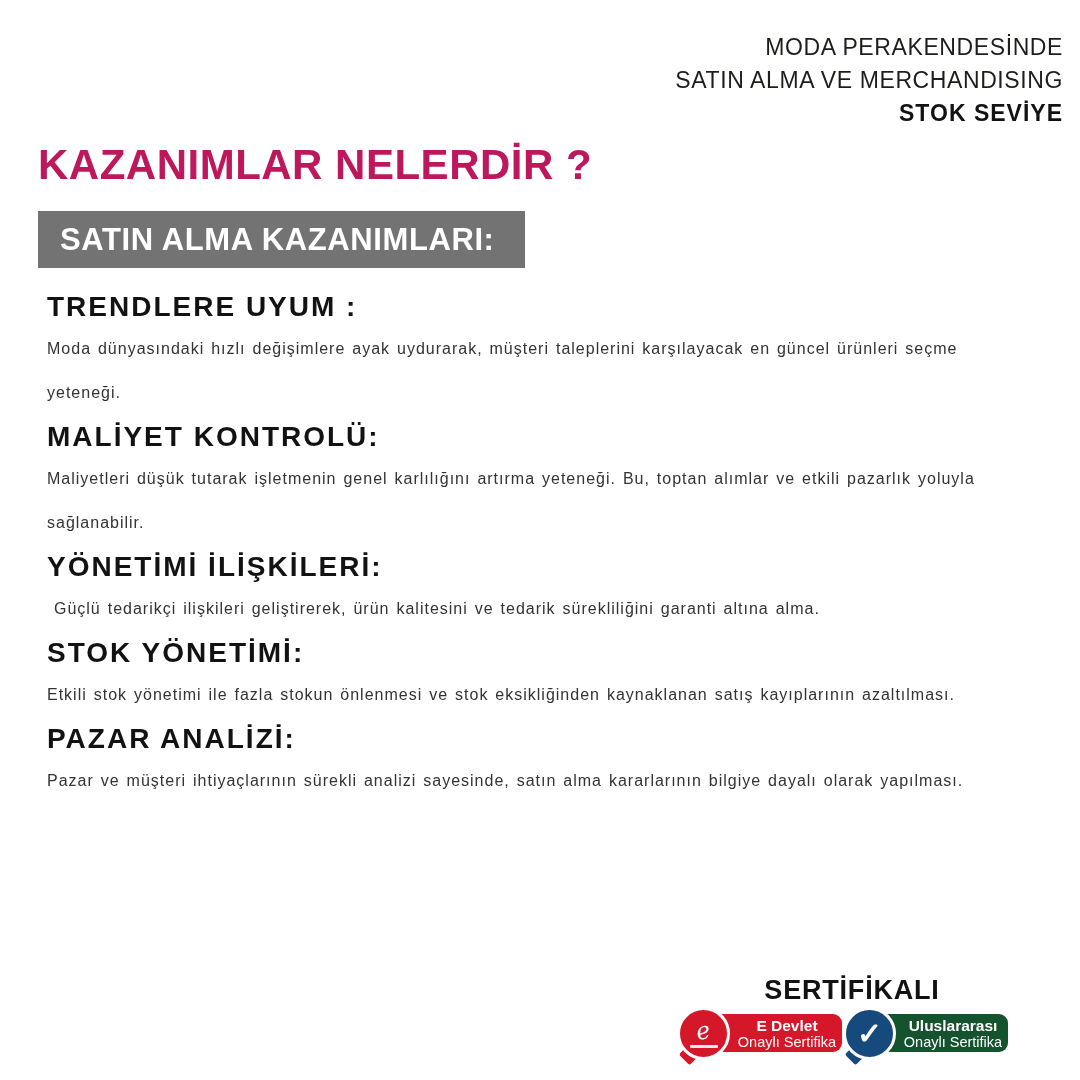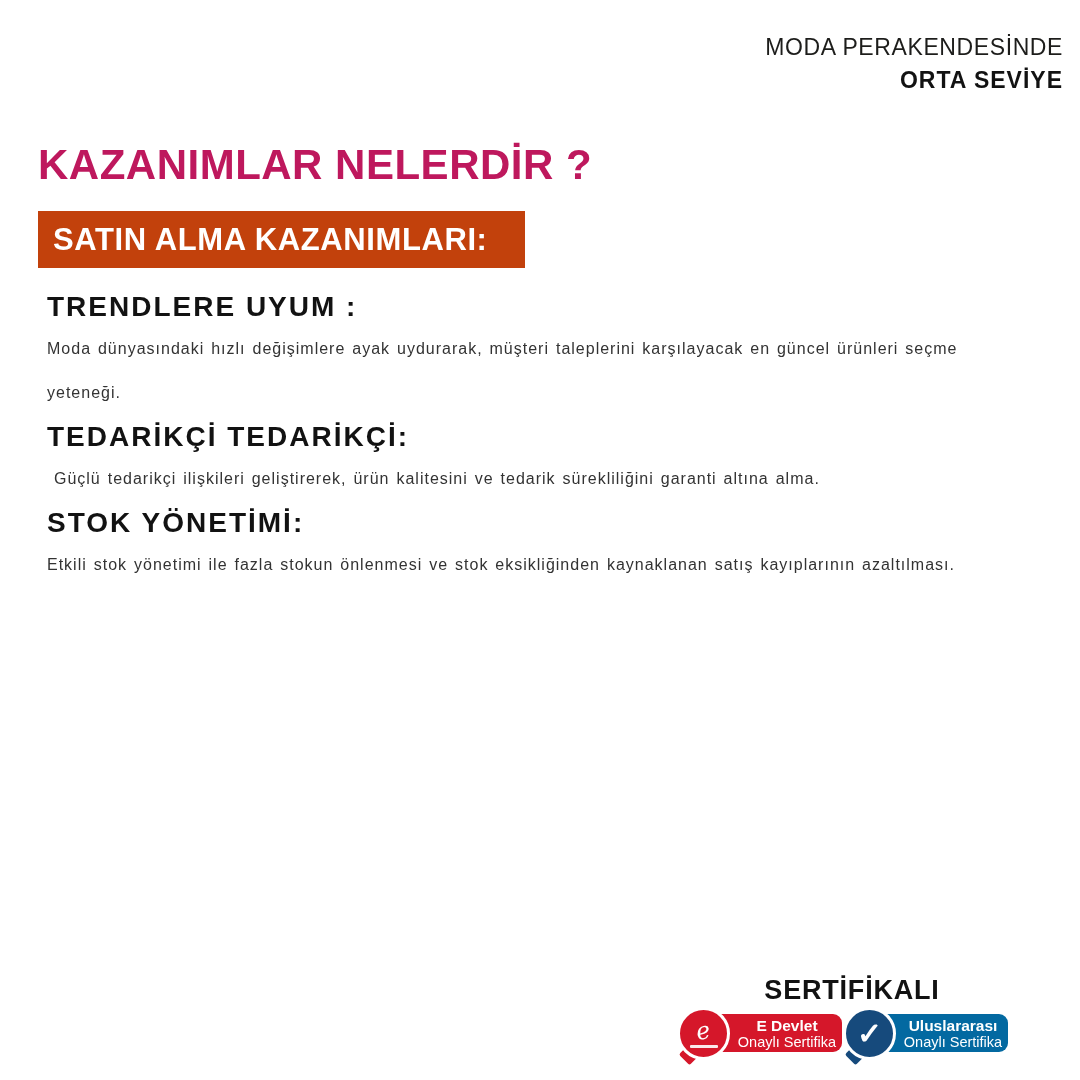--- a/index.html
+++ b/index.html
@@ -42,24 +42,24 @@
     letter-spacing: 0.5px;
     color: #be185d;
     white-space: nowrap;
   }
 
   
   .banner {
     position: absolute;
     top: 211px; left: 38px;
     width: 487px; height: 57px;
-    background: #c2410c;
+    background: #737373;
     display: flex;
     align-items: center;
-    padding-left: 15px;
+    padding-left: 22px;
   }
   .banner span {
     color: #ffffff;
     font-size: 31px;
     font-weight: 700;
     letter-spacing: 0.6px;
     white-space: nowrap;
   }
 
   
@@ -106,21 +106,21 @@
     width: 136px;
     border-radius: 9px;
     display: flex;
     flex-direction: column;
     align-items: center;
     justify-content: center;
     padding-left: 26px;
     z-index: 1;
   }
   .badge-pill.red  { left: 706px; background: #d5172a; }
-  .badge-pill.blue { left: 872px; background: #0369a1; }
+  .badge-pill.blue { left: 872px; background: #14532d; }
   .badge-line1 {
     color: #ffffff;
     font-size: 15.5px;
     font-weight: 700;
     line-height: 17px;
     white-space: nowrap;
   }
   .badge-line2 {
     color: #ffffff;
     font-size: 14.5px;
@@ -175,47 +175,56 @@
     line-height: 30px;
   }
 </style>
 </head>
 <body>
 
 <div class="page">
 
   <div class="top-header">
     <div>MODA PERAKENDESİNDE</div>
-    <div class="level-line">ORTA SEVİYE</div>
+    <div>SATIN ALMA VE MERCHANDISING</div>
+    <div class="level-line">STOK SEVİYE</div>
   </div>
 
   <h1 class="main-title">KAZANIMLAR NELERDİR ?</h1>
 
   <div class="banner">
     <span>SATIN ALMA KAZANIMLARI:</span>
   </div>
 
   <div class="content">
 
     <div class="section">
       <h2 class="section-heading">TRENDLERE UYUM :</h2>
       <p class="section-body">Moda dünyasındaki hızlı değişimlere ayak uydurarak, müşteri taleplerini karşılayacak en güncel ürünleri seçme yeteneği.</p>
     </div>
 
-
-    <div class="section">
-      <h2 class="section-heading">TEDARİKÇİ TEDARİKÇİ:</h2>
+    <div class="section">
+      <h2 class="section-heading">MALİYET KONTROLÜ:</h2>
+      <p class="section-body">Maliyetleri düşük tutarak işletmenin genel karlılığını artırma yeteneği. Bu, toptan alımlar ve etkili pazarlık yoluyla sağlanabilir.</p>
+    </div>
+
+    <div class="section">
+      <h2 class="section-heading">YÖNETİMİ İLİŞKİLERİ:</h2>
       <p class="section-body"> Güçlü tedarikçi ilişkileri geliştirerek, ürün kalitesini ve tedarik sürekliliğini garanti altına alma.</p>
     </div>
 
     <div class="section">
       <h2 class="section-heading">STOK YÖNETİMİ:</h2>
       <p class="section-body">Etkili stok yönetimi ile fazla stokun önlenmesi ve stok eksikliğinden kaynaklanan satış kayıplarının azaltılması.</p>
     </div>
 
+    <div class="section">
+      <h2 class="section-heading">PAZAR ANALİZİ:</h2>
+      <p class="section-body">Pazar ve müşteri ihtiyaçlarının sürekli analizi sayesinde, satın alma kararlarının bilgiye dayalı olarak yapılması.</p>
+    </div>
 
   </div>
 
   <div class="footer-title">SERTİFİKALI</div>
 
   <div class="badge-tail red"></div>
   <div class="badge-pill red">
     <div class="badge-line1">E Devlet</div>
     <div class="badge-line2">Onaylı Sertifika</div>
   </div>

